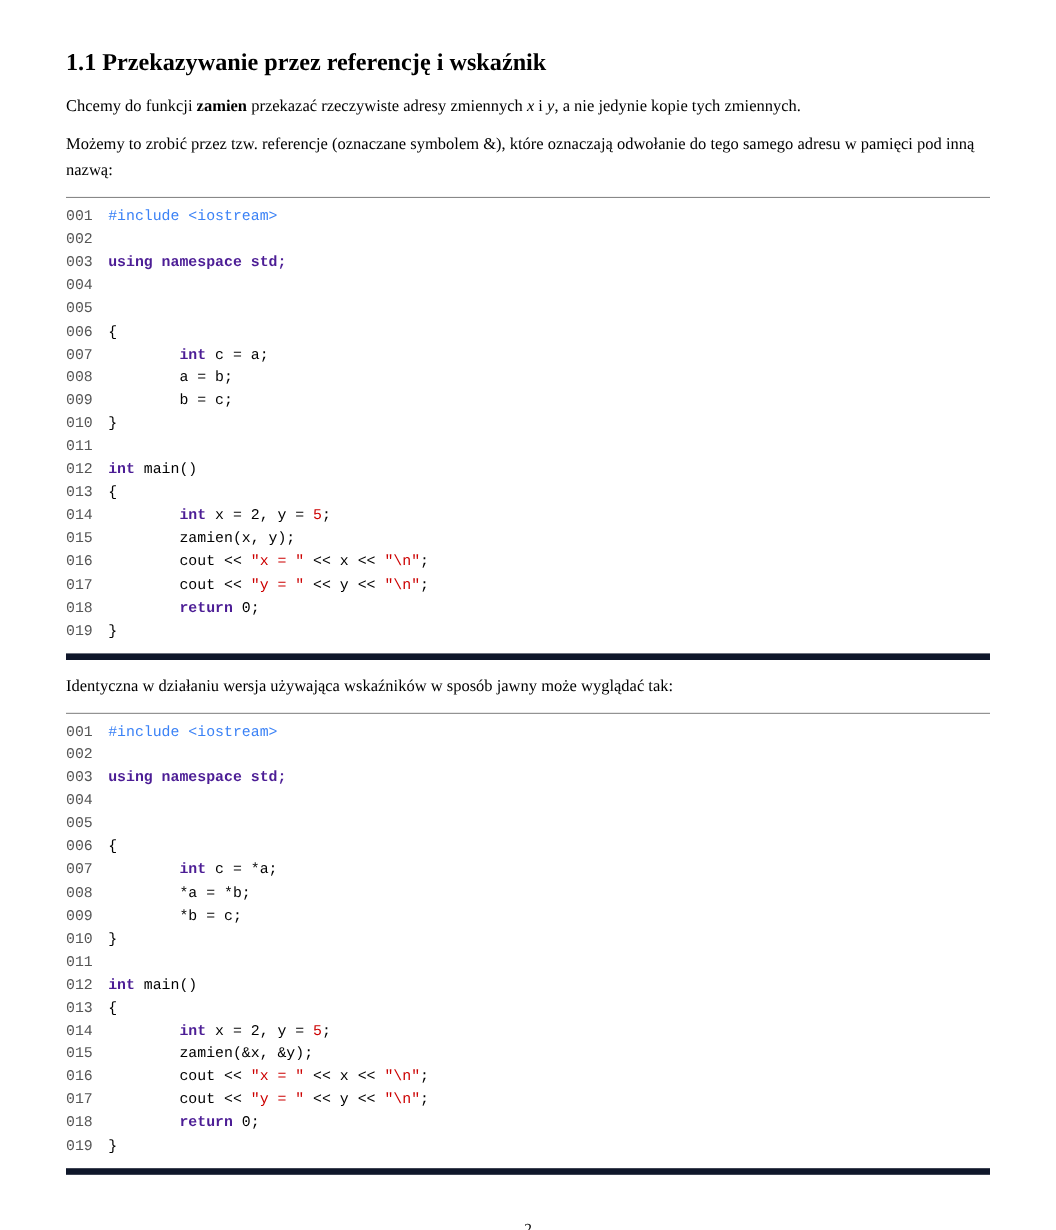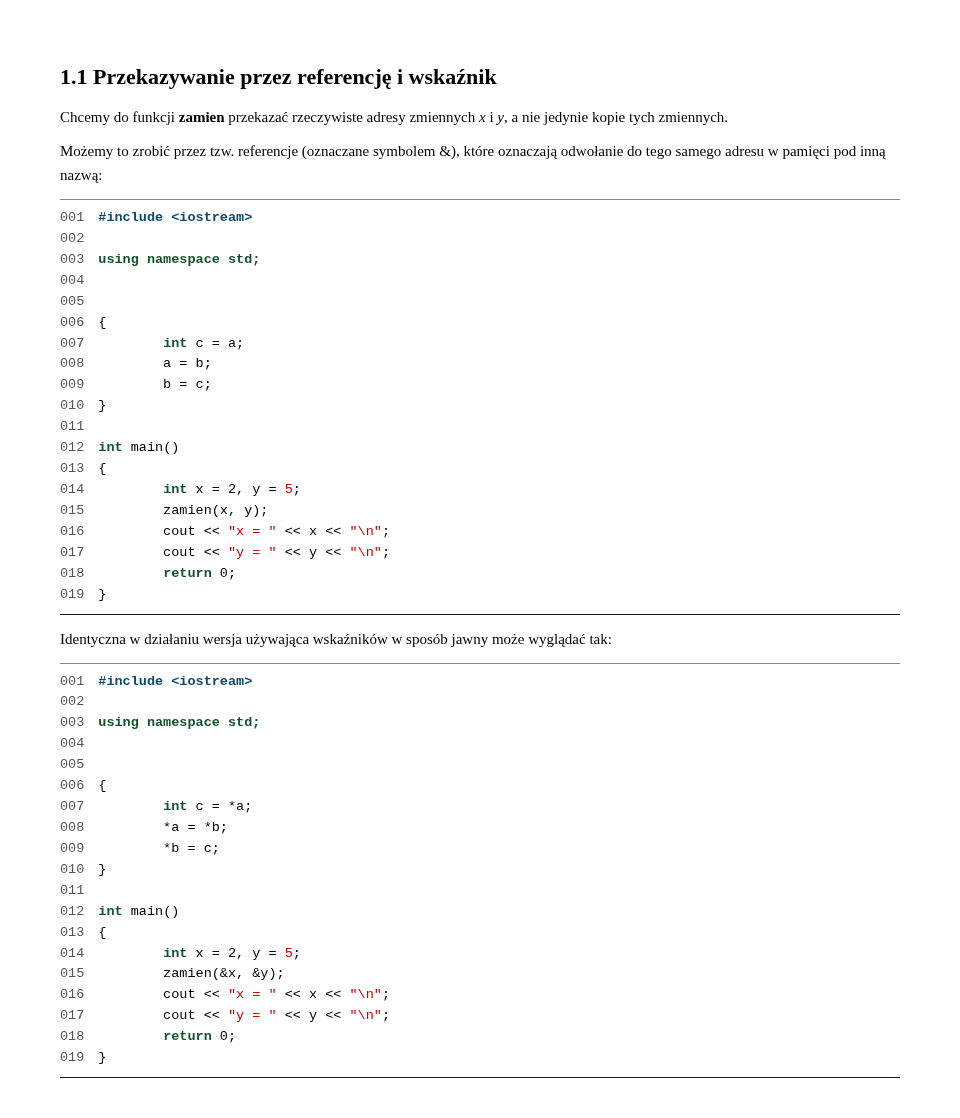--- a/index.html
+++ b/index.html
@@ -8,30 +8,29 @@
       font-size: 15px;
       color: #000;
       background: #fff;
       padding: 40px 60px;
       line-height: 1.5;
     }
     h1 {
       font-size: 22px;
       font-weight: bold;
       margin-bottom: 12px;
-      margin-top: 20px;
     }
     p {
       margin-bottom: 10px;
       line-height: 1.6;
     }
     .code-block {
       background: #fff;
       border-top: 1px solid #888;
-      border-bottom: 1px solid #0f172a;
+      border-bottom: 6px solid #0f172a;
       padding: 8px 0;
       margin: 12px 0;
       font-family: "Courier New", Courier, monospace;
       font-size: 13.5px;
       line-height: 1.55;
     }
     .code-line {
       display: flex;
       align-items: baseline;
     }
@@ -42,23 +41,23 @@
       padding-right: 14px;
       font-family: "Courier New", Courier, monospace;
       font-size: 13.5px;
       user-select: none;
     }
     .code-content {
       font-family: "Courier New", Courier, monospace;
       font-size: 13.5px;
       white-space: pre;
     }
-    .kw { font-weight: bold; color: #14532d; }
+    .kw { font-weight: bold; color: #4c1d95; }
     .str { color: #cc0000; }
-    .prep { color: #0c4a6e; font-weight: bold; }
+    .prep { color: #3b82f6; font-weight: normal; }
     .page-num {
       text-align: center;
       margin-top: 40px;
       font-size: 14px;
     }
     strong { font-weight: bold; }
     em { font-style: italic; }
   </style>
 </head>
 <body>

